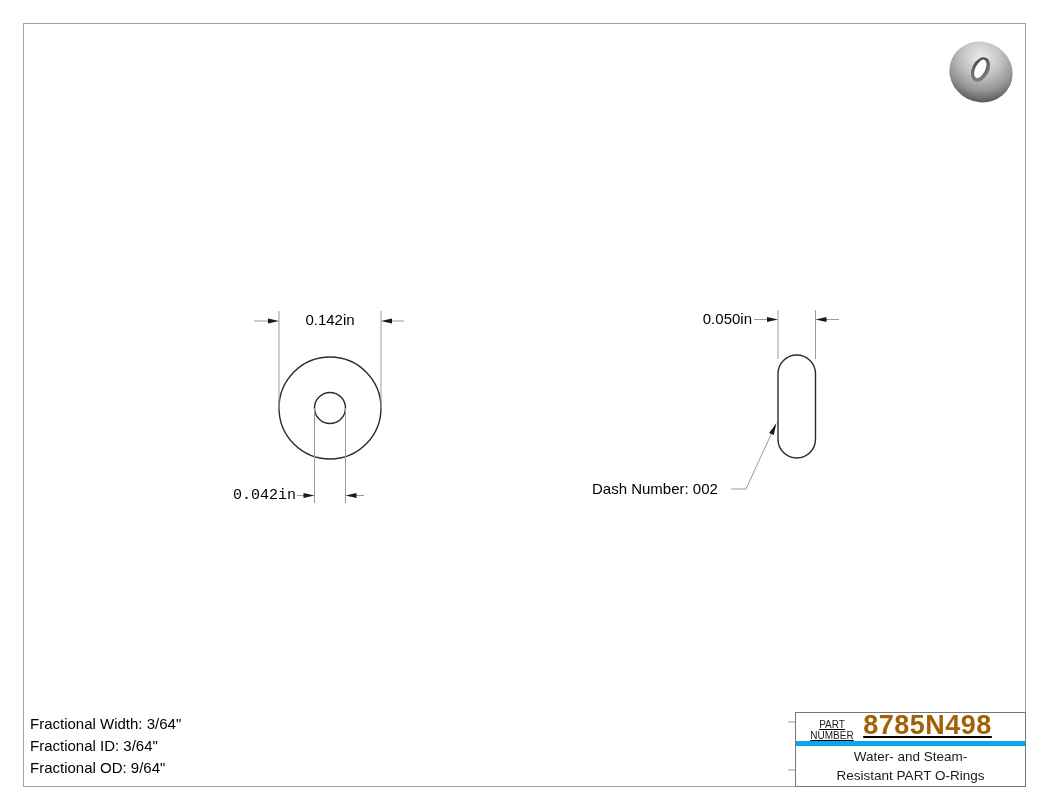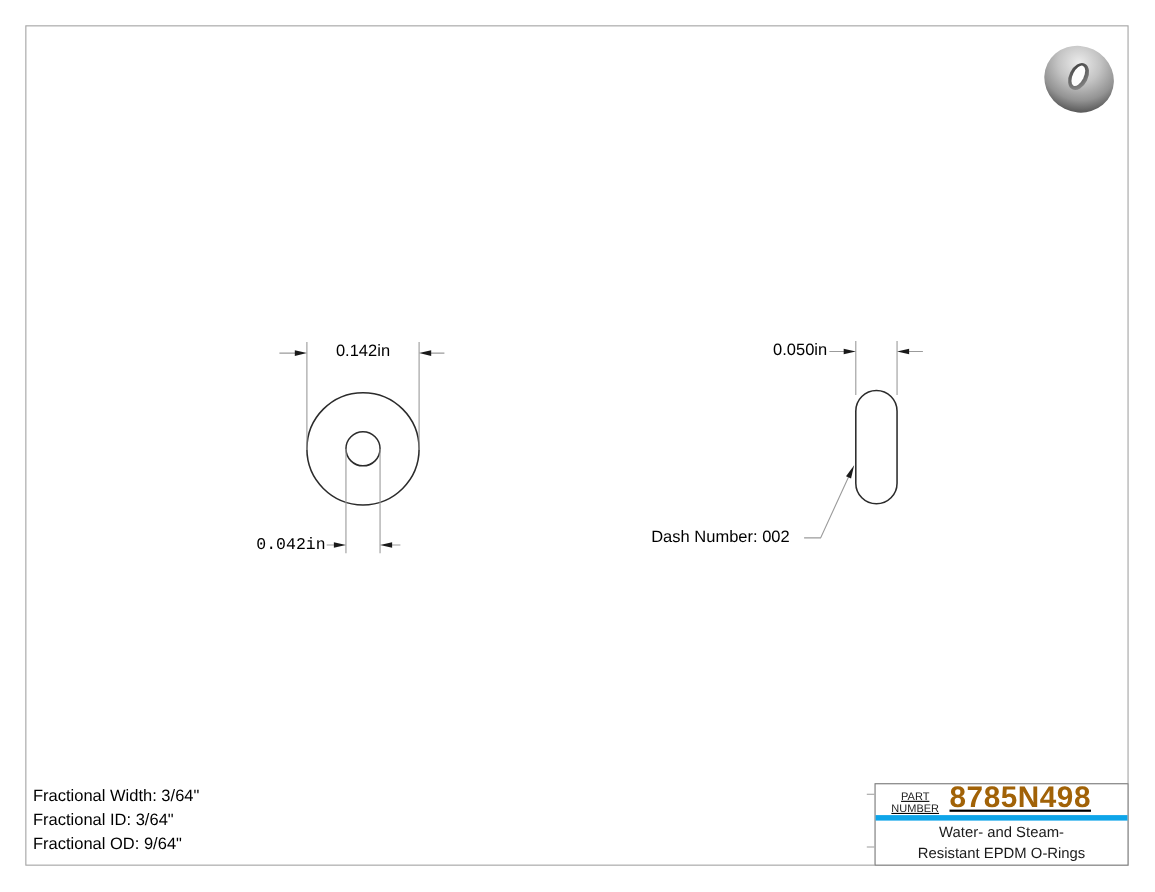--- a/index.html
+++ b/index.html
@@ -120,17 +120,17 @@
   <div class="title-block">
     <div class="tb-row1">
       <div class="tb-label">
         <div>PART</div>
         <div>NUMBER</div>
       </div>
       <div class="tb-number">8785N498</div>
     </div>
     <div class="tb-row2">
       <div>Water- and Steam-</div>
-      <div>Resistant EPDM O-Rings</div>
+      <div>Resistant PART O-Rings</div>
     </div>
   </div>
 
 </div>
 
 </body></html>

